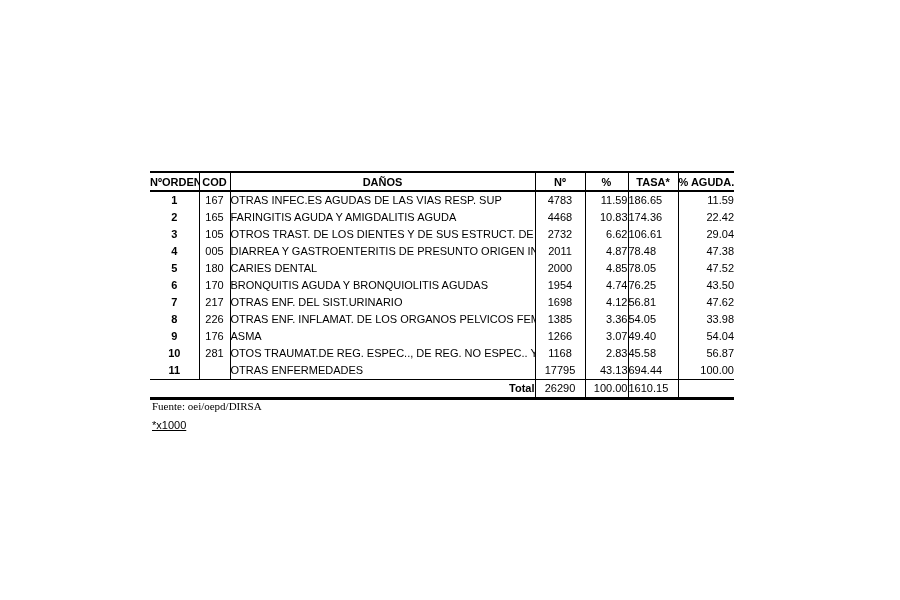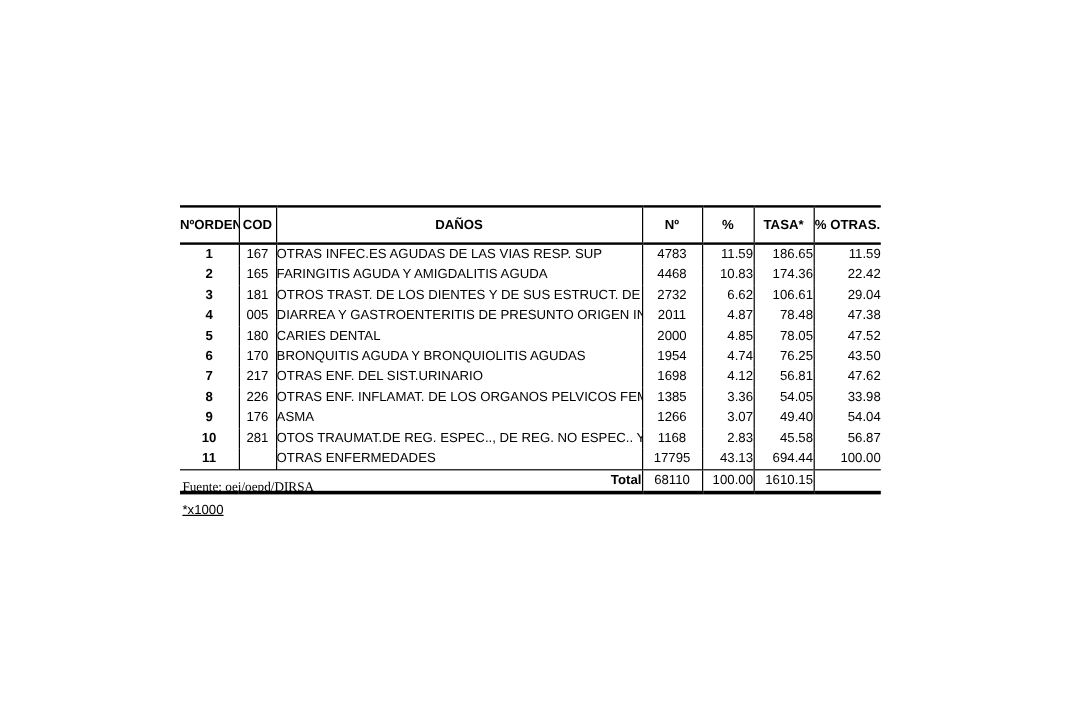--- a/index.html
+++ b/index.html
@@ -31,37 +31,37 @@
   }
   .morbidity-table th,
   .morbidity-table td {
     padding: 0;
     white-space: nowrap;
     overflow: hidden;
   }
   .morbidity-table thead th {
     border-top: 2px solid #000;
     border-bottom: 2px solid #000;
-    height: 31px;
+    height: 19px;
     font-weight: bold;
     text-align: center;
     font-size: 11px;
   }
   .morbidity-table tbody td {
     height: 17px;
     line-height: 17px;
   }
   .vline { border-left: 1px solid #000; }
 
   .c-orden { text-align: center; font-weight: bold; }
   .c-cod   { text-align: center; }
   .c-danos { text-align: left; padding-left: 3px; }
   .c-n     { text-align: center; }
   .c-pct   { text-align: right; padding-right: 8px; }
-  .c-tasa  { text-align: right; padding-right: 7px; }
+  .c-tasa  { padding-right: 7px; }
   .c-acum  { text-align: right; padding-right: 10px; }
 
   .morbidity-table tfoot td {
     border-top: 1px solid #000;
     border-bottom: 3px solid #000;
     height: 18px;
     line-height: 17px;
   }
   .total-label {
     text-align: right;
@@ -98,21 +98,21 @@
       <col style="width:56px">
     </colgroup>
     <thead>
       <tr>
         <th>NºORDEN</th>
         <th class="vline">COD</th>
         <th class="vline">DAÑOS</th>
         <th class="vline">Nº</th>
         <th class="vline">%</th>
         <th class="vline">TASA*</th>
-        <th class="vline">% OTRAS.</th>
+        <th class="vline">% AGUDA.</th>
       </tr>
     </thead>
     <tbody id="table-body">
         <tr>
     <td class="c-orden">1</td>
     <td class="vline c-cod">167</td>
     <td class="vline c-danos">OTRAS INFEC.ES AGUDAS DE LAS VIAS RESP. SUP</td>
     <td class="vline c-n">4783</td>
     <td class="vline c-pct">11.59</td>
     <td class="vline c-tasa">186.65</td>
@@ -122,21 +122,21 @@
     <td class="c-orden">2</td>
     <td class="vline c-cod">165</td>
     <td class="vline c-danos">FARINGITIS AGUDA Y AMIGDALITIS AGUDA</td>
     <td class="vline c-n">4468</td>
     <td class="vline c-pct">10.83</td>
     <td class="vline c-tasa">174.36</td>
     <td class="vline c-acum">22.42</td>
   </tr>
         <tr>
     <td class="c-orden">3</td>
-    <td class="vline c-cod">181</td>
+    <td class="vline c-cod">105</td>
     <td class="vline c-danos">OTROS TRAST. DE LOS DIENTES Y DE SUS ESTRUCT. DE SOST</td>
     <td class="vline c-n">2732</td>
     <td class="vline c-pct">6.62</td>
     <td class="vline c-tasa">106.61</td>
     <td class="vline c-acum">29.04</td>
   </tr>
         <tr>
     <td class="c-orden">4</td>
     <td class="vline c-cod">005</td>
     <td class="vline c-danos">DIARREA Y GASTROENTERITIS DE PRESUNTO ORIGEN INFECC</td>
@@ -205,21 +205,21 @@
     <td class="vline c-danos">OTRAS ENFERMEDADES</td>
     <td class="vline c-n">17795</td>
     <td class="vline c-pct">43.13</td>
     <td class="vline c-tasa">694.44</td>
     <td class="vline c-acum">100.00</td>
   </tr>
       </tbody>
     <tfoot>
       <tr>
         <td colspan="3" class="total-label">Total</td>
-        <td class="vline c-n">68110</td>
+        <td class="vline c-n">26290</td>
         <td class="vline c-pct">100.00</td>
         <td class="vline c-tasa">1610.15</td>
         <td class="vline c-acum"></td>
       </tr>
     </tfoot>
   </table>
 
   <div class="fuente">Fuente: oei/oepd/DIRSA</div>
   <div class="footnote">*x1000</div>
 

